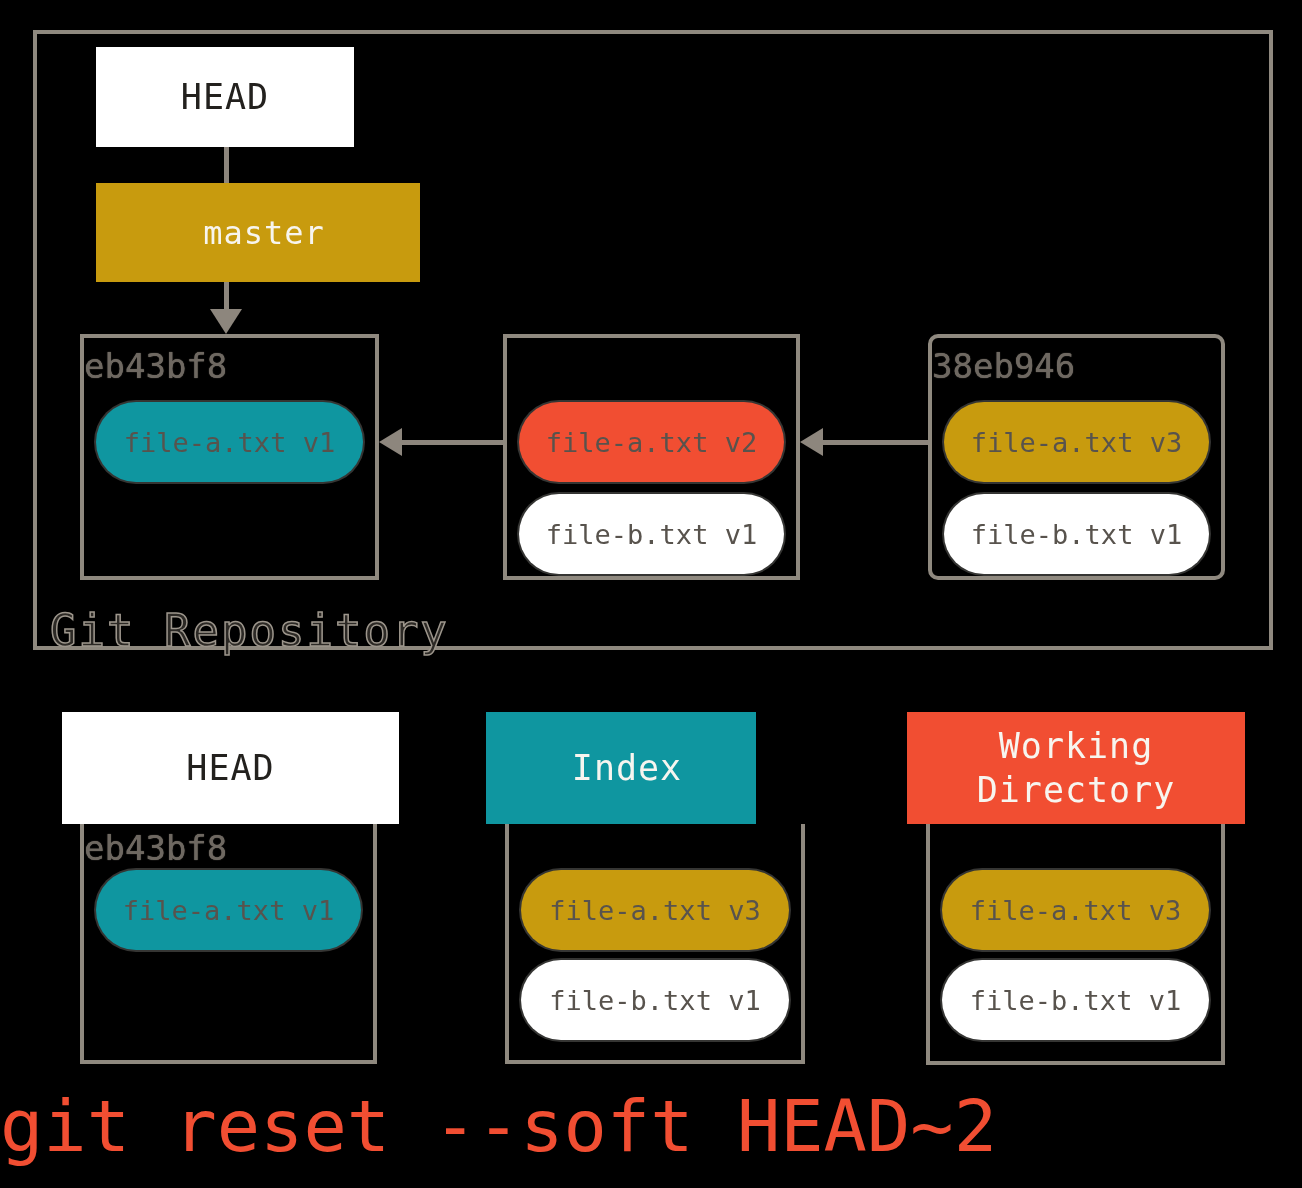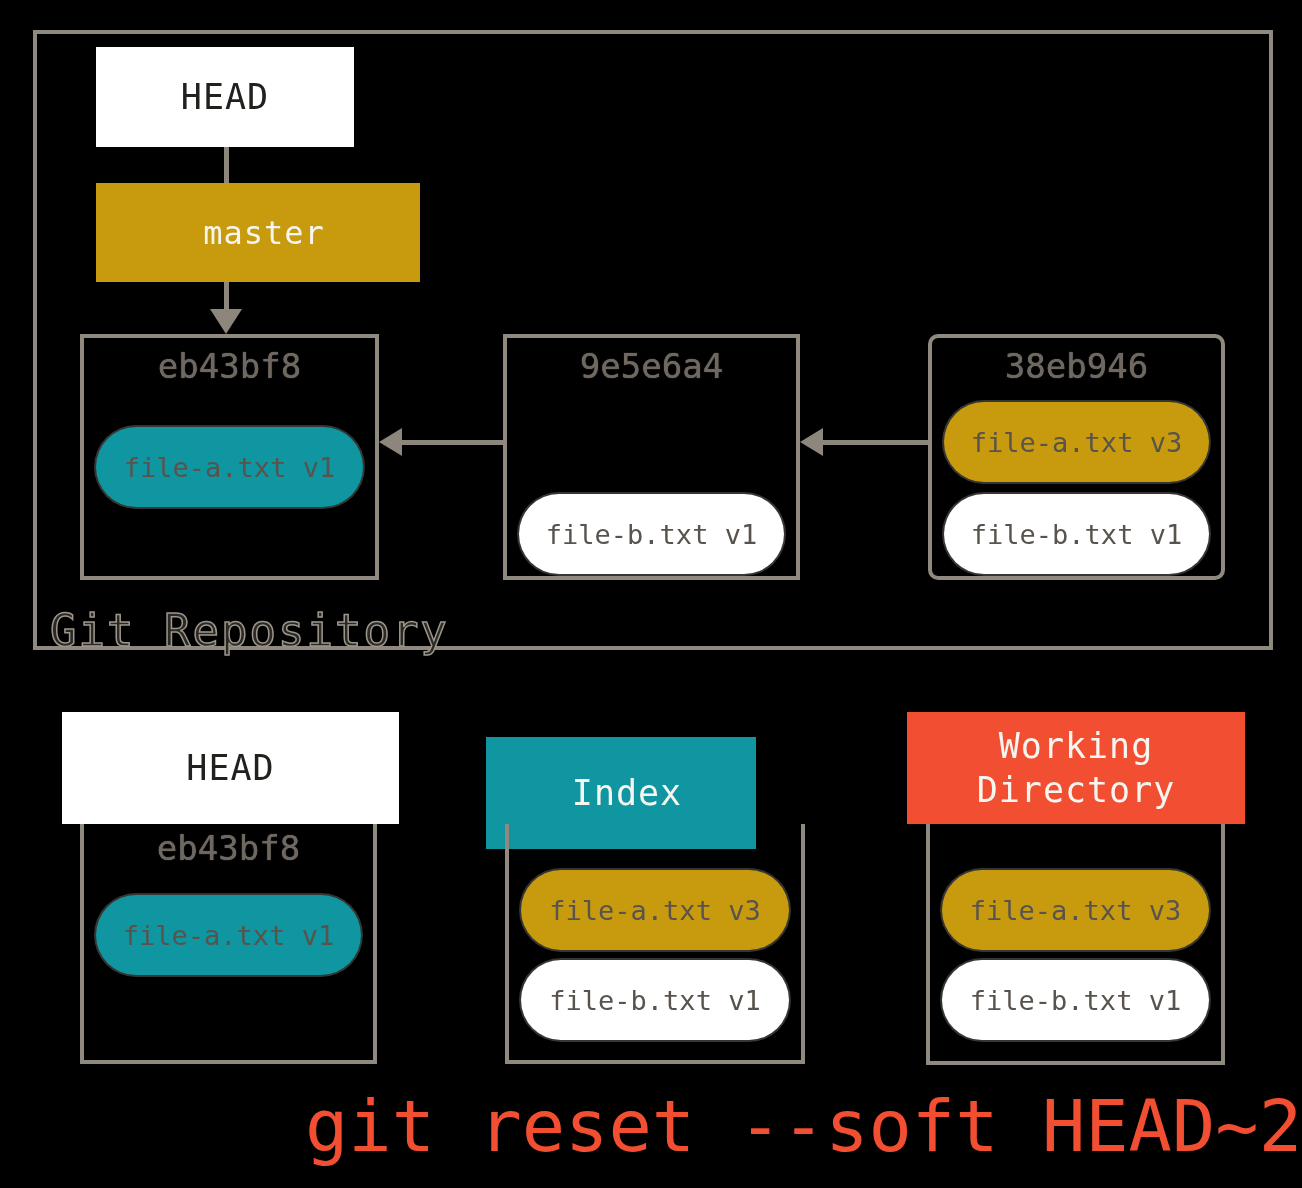--- a/index.html
+++ b/index.html
@@ -4,50 +4,50 @@
 <style>
   html,body{margin:0;padding:0;background:#000;}
   #stage{
     position:relative;width:1302px;height:1188px;background:#000;overflow:hidden;
     font-family:"DejaVu Sans Mono","Liberation Mono",monospace;
   }
   .abs{position:absolute;box-sizing:border-box;}
   
   .bg-cream{background:#ffffff;}
   .bg-gold{background:#c89b0e;}
-  .bg-teal{background:#0f96a0;margin-top:25px;}
+  .bg-teal{background:#0f96a0;}
   .bg-red{background:#f14e32;}
   .bordered{border:4px solid #8f897f;}
   .no-top{border-top:none;}
   
   .hdr{display:flex;align-items:center;justify-content:center;text-align:center;
        font-size:35px;letter-spacing:1px;}
   .hdr.dark{color:#23211e;}
   .hdr.light{color:#f7f5ef;line-height:44px;padding-left:12px;}
   
-  .hash{position:absolute;left:0;right:0;top:8px;text-align:center;
+  .hash{position:absolute;left:0;right:0;top:8px;
         font-size:34px;color:#6e6861;text-shadow:0 0 1px #8d867c;}
   .pill{position:absolute;left:12px;right:12px;height:80px;border-radius:40px;
         display:flex;align-items:center;justify-content:center;
         font-size:27px;color:#58534d;box-shadow:0 0 0 2px rgba(243,242,234,0.22);}
   .pill.row-a{top:64px;}
   .pill.row-b{top:156px;}
   .pill.area-a{top:46px;}
   .pill.area-b{top:136px;}
   
   .vline{width:5px;background:#8d867d;}
   .hline{height:5px;background:#8d867d;}
   .arrow-down{width:0;height:0;border-left:16px solid transparent;
               border-right:16px solid transparent;border-top:25px solid #8d867d;}
   .arrow-left{width:0;height:0;border-top:14px solid transparent;
               border-bottom:14px solid transparent;border-right:23px solid #8d867d;}
   
   .repo-label{font-size:44px;color:#2c2925;-webkit-text-stroke:1.5px #9d968c;
               letter-spacing:2px;}
-  .caption{left:0;right:0;top:1084px;text-align:right;font-size:72px;
+  .caption{left:0;right:0;top:1084px;text-align:left;font-size:72px;
            color:#f14e32;letter-spacing:0;}
 </style>
 </head>
 <body>
 
 <div id="stage">
 
   <div class="abs bordered" style="left:33px;top:30px;width:1240px;height:620px;"></div>
 
   <div class="abs hdr dark bg-cream" style="left:96px;top:47px;width:258px;height:100px;">
@@ -65,21 +65,21 @@
 
   <div class="abs bordered" style="left:80px;top:334px;width:299px;height:246px;">
     <div class="hash">eb43bf8</div>
     <div class="pill row-a bg-teal">file-a.txt v1</div>
   </div>
 
   <div class="abs arrow-left" style="left:379px;top:428px;"></div>
   <div class="abs hline" style="left:401px;top:440px;width:102px;"></div>
 
   <div class="abs bordered" style="left:503px;top:334px;width:297px;height:246px;">
-    <div class="hash">9e5e6a4</div>
+    <div class="pill row-a bg-red">file-a.txt v2</div>
     <div class="pill row-b bg-cream">file-b.txt v1</div>
   </div>
 
   <div class="abs arrow-left" style="left:800px;top:428px;"></div>
   <div class="abs hline" style="left:822px;top:440px;width:106px;"></div>
 
   <div class="abs bordered" style="left:928px;top:334px;width:297px;height:246px;border-radius:10px;">
     <div class="hash">38eb946</div>
     <div class="pill row-a bg-gold">file-a.txt v3</div>
     <div class="pill row-b bg-cream">file-b.txt v1</div>

